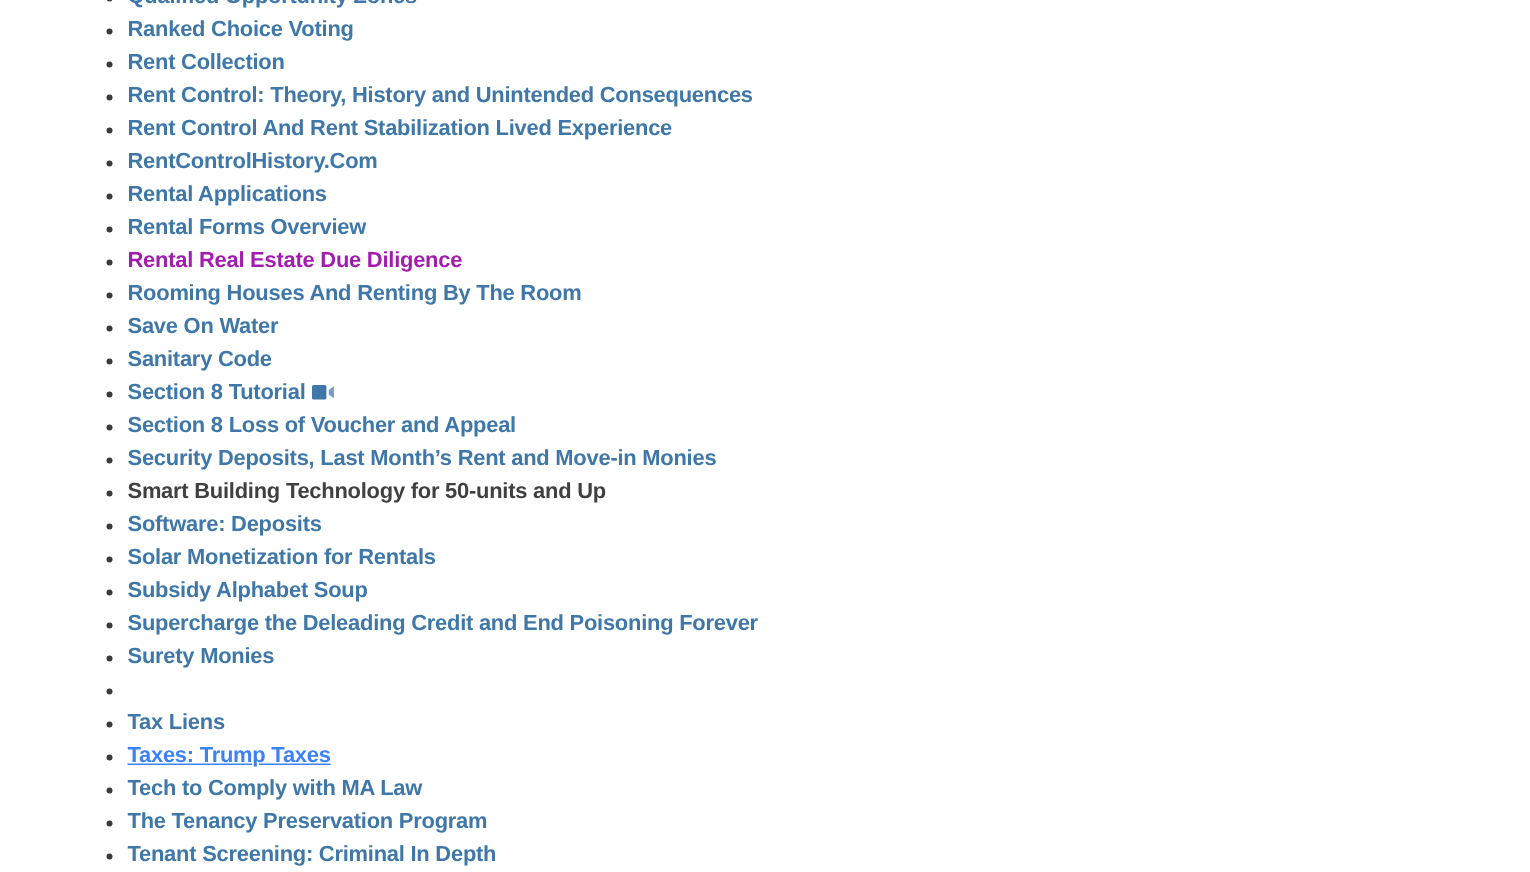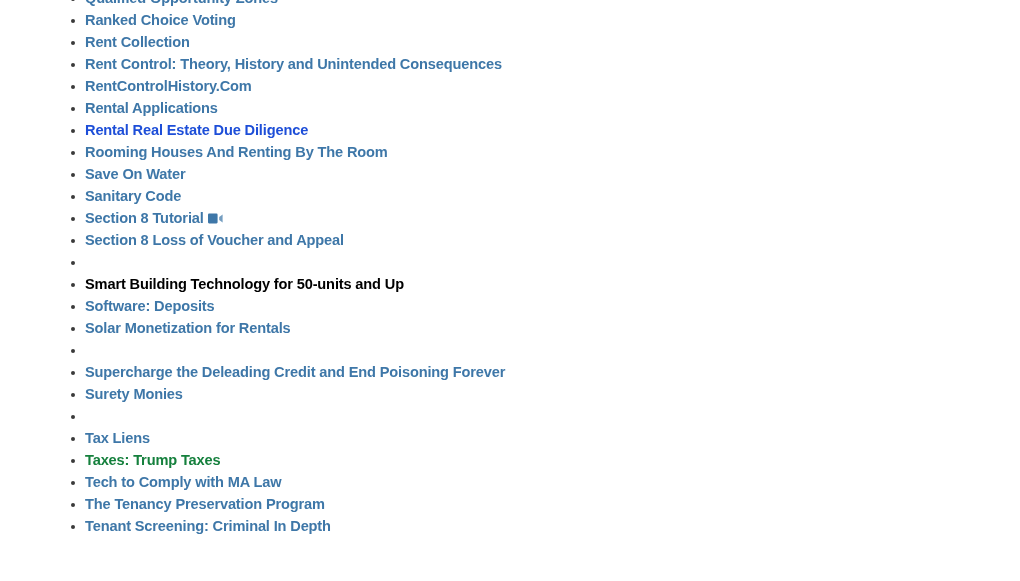--- a/index.html
+++ b/index.html
@@ -94,41 +94,43 @@
 
 <div id="page" style="background: rgb(255, 255, 255);">
 
   <div id="list-viewport">
     <ul class="link-list" id="link-list">
 
     <li><span class="bullet" style="background: rgb(58, 58, 58);"></span><a class="entry-link" href="#" style="color: rgb(62, 119, 168);">Qualified Opportunity Zones</a></li>
         <li><span class="bullet" style="background: rgb(58, 58, 58);"></span><a class="entry-link" href="#" style="color: rgb(62, 119, 168);">Ranked Choice Voting</a></li>
         <li><span class="bullet" style="background: rgb(58, 58, 58);"></span><a class="entry-link" href="#" style="color: rgb(62, 119, 168);">Rent Collection</a></li>
         <li><span class="bullet" style="background: rgb(58, 58, 58);"></span><a class="entry-link" href="#" style="color: rgb(62, 119, 168);">Rent Control: Theory, History and Unintended Consequences</a></li>
+        <li><span class="bullet" style="background: rgb(58, 58, 58);"></span><a class="entry-link" href="#" style="color: rgb(62, 119, 168);">Rent Control And Rent Stabilization Lived Experience</a></li>
         <li><span class="bullet" style="background: rgb(58, 58, 58);"></span><a class="entry-link" href="#" style="color: rgb(62, 119, 168);">RentControlHistory.Com</a></li>
         <li><span class="bullet" style="background: rgb(58, 58, 58);"></span><a class="entry-link" href="#" style="color: rgb(62, 119, 168);">Rental Applications</a></li>
-        <li><span class="bullet" style="background: rgb(58, 58, 58);"></span><a class="entry-link" href="#" style="color: #1d4ed8;">Rental Real Estate Due Diligence</a></li>
+        <li><span class="bullet" style="background: rgb(58, 58, 58);"></span><a class="entry-link" href="#" style="color: rgb(62, 119, 168);">Rental Forms Overview</a></li>
+        <li><span class="bullet" style="background: rgb(58, 58, 58);"></span><a class="entry-link" href="#" style="color: #a21caf;">Rental Real Estate Due Diligence</a></li>
         <li><span class="bullet" style="background: rgb(58, 58, 58);"></span><a class="entry-link" href="#" style="color: rgb(62, 119, 168);">Rooming Houses And Renting By The Room</a></li>
         <li><span class="bullet" style="background: rgb(58, 58, 58);"></span><a class="entry-link" href="#" style="color: rgb(62, 119, 168);">Save On Water</a></li>
         <li><span class="bullet" style="background: rgb(58, 58, 58);"></span><a class="entry-link" href="#" style="color: rgb(62, 119, 168);">Sanitary Code</a></li>
         <li><span class="bullet" style="background: rgb(58, 58, 58);"></span><a class="entry-link" href="#" style="color: rgb(62, 119, 168);">Section 8 Tutorial</a><span class="video-badge"><svg width="15" height="11" viewBox="0 0 15 11" xmlns="http://www.w3.org/2000/svg">
               <rect x="0" y="0.6" width="9.6" height="9.8" rx="1.1" fill="#3e77a8"></rect>
               <path d="M11.2 4.0 L14.6 1.5 L14.6 9.5 L11.2 7.0 Z" fill="#3e77a8" opacity="0.72"></path>
             </svg></span></li>
         <li><span class="bullet" style="background: rgb(58, 58, 58);"></span><a class="entry-link" href="#" style="color: rgb(62, 119, 168);">Section 8 Loss of Voucher and Appeal</a></li>
-        <li><span class="bullet" style="background: rgb(58, 58, 58);"></span></li>
-        <li><span class="bullet" style="background: rgb(58, 58, 58);"></span><a class="entry-link" href="#" style="color: #000000;">Smart Building Technology for 50-units and Up</a></li>
+        <li><span class="bullet" style="background: rgb(58, 58, 58);"></span><a class="entry-link" href="#" style="color: rgb(62, 119, 168);">Security Deposits, Last Month’s Rent and Move-in Monies</a></li>
+        <li><span class="bullet" style="background: rgb(58, 58, 58);"></span><a class="entry-link" href="#" style="color: #404040;">Smart Building Technology for 50-units and Up</a></li>
         <li><span class="bullet" style="background: rgb(58, 58, 58);"></span><a class="entry-link" href="#" style="color: rgb(62, 119, 168);">Software: Deposits</a></li>
         <li><span class="bullet" style="background: rgb(58, 58, 58);"></span><a class="entry-link" href="#" style="color: rgb(62, 119, 168);">Solar Monetization for Rentals</a></li>
-        <li><span class="bullet" style="background: rgb(58, 58, 58);"></span></li>
+        <li><span class="bullet" style="background: rgb(58, 58, 58);"></span><a class="entry-link" href="#" style="color: rgb(62, 119, 168);">Subsidy Alphabet Soup</a></li>
         <li><span class="bullet" style="background: rgb(58, 58, 58);"></span><a class="entry-link" href="#" style="color: rgb(62, 119, 168);">Supercharge the Deleading Credit and End Poisoning Forever</a></li>
         <li><span class="bullet" style="background: rgb(58, 58, 58);"></span><a class="entry-link" href="#" style="color: rgb(62, 119, 168);">Surety Monies</a></li>
         <li><span class="bullet" style="background: rgb(58, 58, 58);"></span></li>
         <li><span class="bullet" style="background: rgb(58, 58, 58);"></span><a class="entry-link" href="#" style="color: rgb(62, 119, 168);">Tax Liens</a></li>
-        <li><span class="bullet" style="background: rgb(58, 58, 58);"></span><a class="entry-link" href="#" style="color: #15803d;">Taxes: Trump Taxes</a></li>
+        <li><span class="bullet" style="background: rgb(58, 58, 58);"></span><a class="entry-link" href="#" style="color: #3b82f6; text-decoration: underline;">Taxes: Trump Taxes</a></li>
         <li><span class="bullet" style="background: rgb(58, 58, 58);"></span><a class="entry-link" href="#" style="color: rgb(62, 119, 168);">Tech to Comply with MA Law</a></li>
         <li><span class="bullet" style="background: rgb(58, 58, 58);"></span><a class="entry-link" href="#" style="color: rgb(62, 119, 168);">The Tenancy Preservation Program</a></li>
         <li><span class="bullet" style="background: rgb(58, 58, 58);"></span><a class="entry-link" href="#" style="color: rgb(62, 119, 168);">Tenant Screening: Criminal In Depth</a></li>
       </ul>
   </div>
 
   <div id="cursor" style="left: 961px; top: 226px;">
     <svg width="14" height="21" viewBox="0 0 14 21" xmlns="http://www.w3.org/2000/svg">
       <polygon points="0.5,0.5 0.5,16.2 4.1,12.7 6.6,18.6 9.1,17.5 6.6,11.8 11.4,11.6" fill="#ffffff" stroke="#1b1b28" stroke-width="1.1" stroke-linejoin="miter"></polygon>
     </svg>

